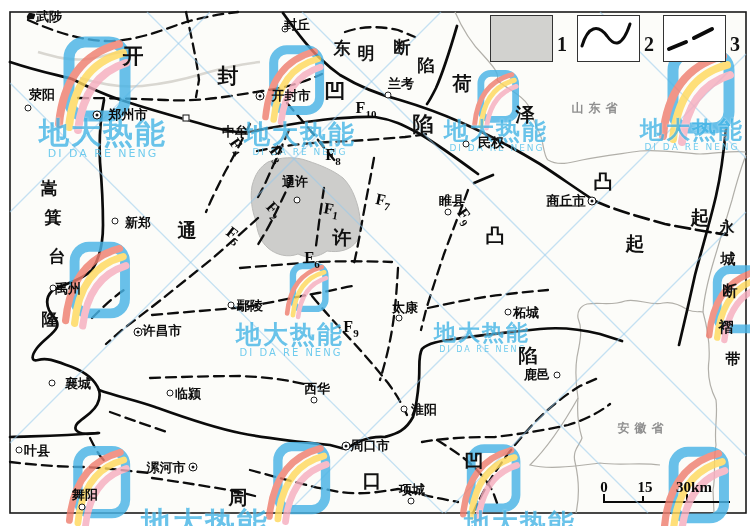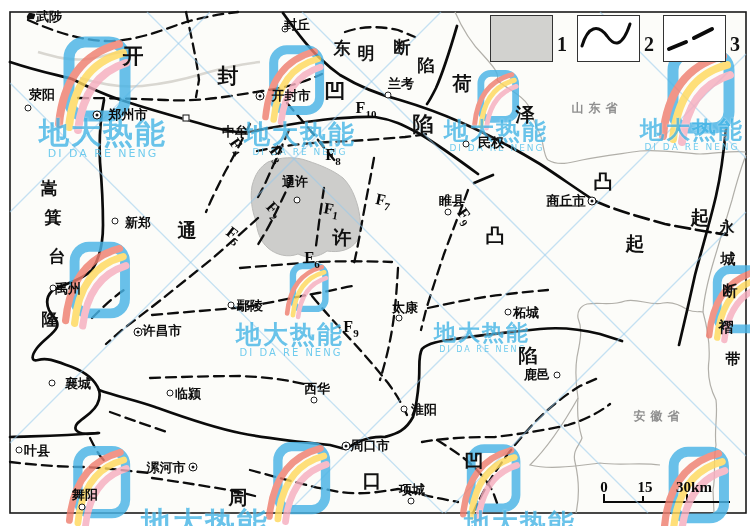--- a/index.html
+++ b/index.html
@@ -319,21 +319,21 @@
       <div class="big" style="left: 733px; top: 359px; position: absolute; transform: translate(-50%, -50%); font-size: 15px;">带</div>
       <div class="big" style="left: 238px; top: 497px; position: absolute; transform: translate(-50%, -50%); font-size: 19px;">周</div>
       <div class="big" style="left: 372px; top: 480px; position: absolute; transform: translate(-50%, -50%); font-size: 19px;">口</div>
       <div class="big" style="left: 474px; top: 461px; position: absolute; transform: translate(-50%, -50%); font-size: 19px;">凹</div>
       <div class="big" style="left: 528px; top: 355px; position: absolute; transform: translate(-50%, -50%); font-size: 19px;">陷</div>
     </div>
 
   <div>
 
   <div class="prov" style="left: 597px; top: 108px; position: absolute; transform: translate(-50%, -50%);">山东省</div>
-      <div class="prov" style="left: 643px; top: 416px; position: absolute; transform: translate(-50%, -50%); margin-left: 16px;">安徽省</div>
+      <div class="prov" style="left: 643px; top: 428px; position: absolute; transform: translate(-50%, -50%);">安徽省</div>
     </div>
 
   <div>
 
   <div class="mk town" style="left: 31px; top: 16px; position: absolute; transform: translate(-50%, -50%);"></div>
       <div class="mk circle" style="left: 285px; top: 29px; position: absolute; transform: translate(-50%, -50%);"></div>
       <div class="mk circle" style="left: 28px; top: 108px; position: absolute; transform: translate(-50%, -50%);"></div>
       <div class="mk dcircle" style="left: 97px; top: 115px; position: absolute; transform: translate(-50%, -50%);"></div>
       <div class="mk square" style="left: 186px; top: 118px; position: absolute; transform: translate(-50%, -50%);"></div>
       <div class="mk dcircle" style="left: 260px; top: 96px; position: absolute; transform: translate(-50%, -50%);"></div>

